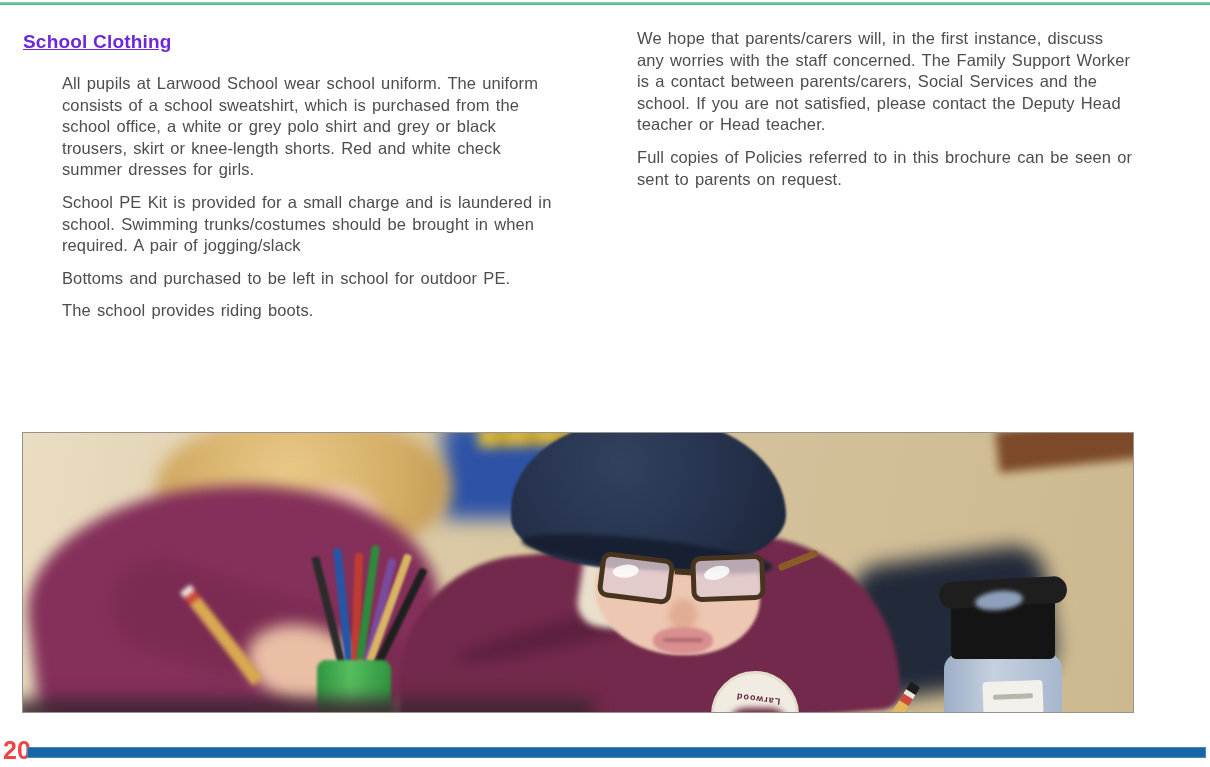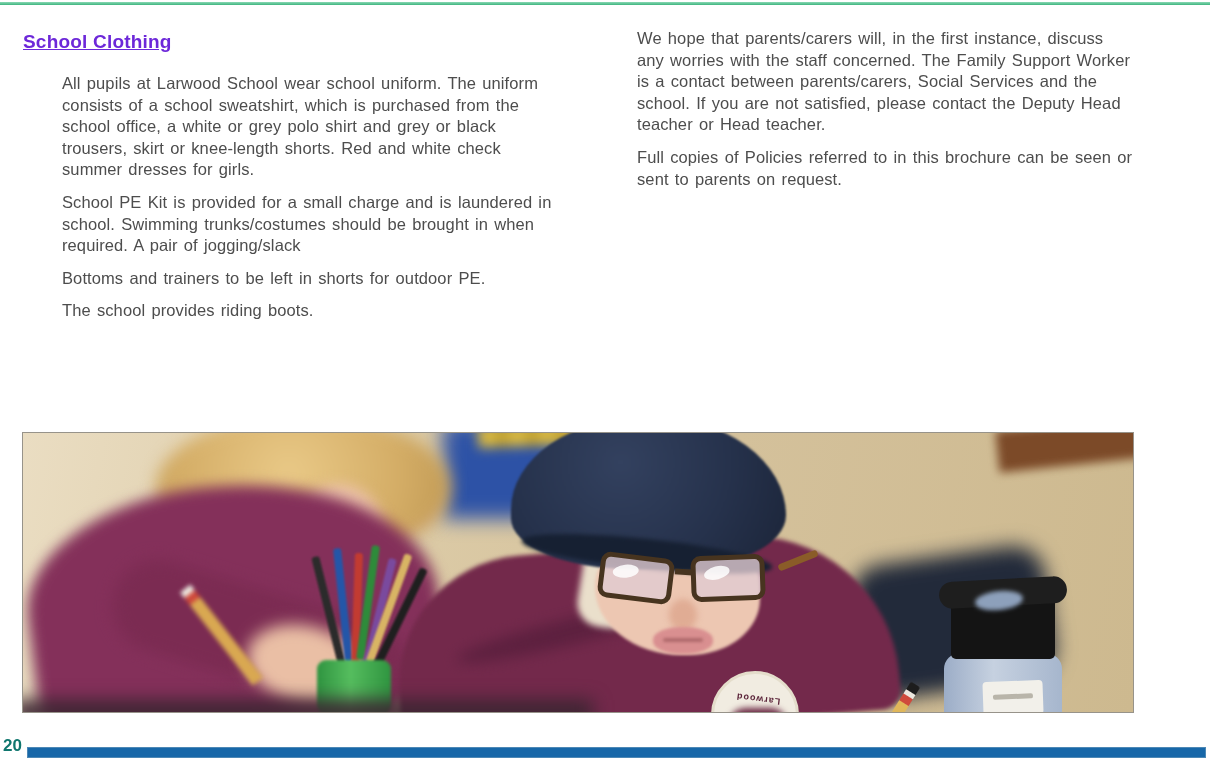--- a/index.html
+++ b/index.html
@@ -105,36 +105,36 @@
                     background:linear-gradient(90deg,#9cadc7,#c6d1e0 42%,#a6b6cd); border-radius:16px 16px 0 0; }
   .ph-bottle-label { left:960px; top:248px; width:60px; height:34px; background:#f2f0ea; border-radius:4px;
                      transform:rotate(-2deg); }
   .ph-bottle-label i { position:absolute; left:10px; top:13px; width:40px; height:5px; background:#b9b5aa;
                        border-radius:2px; display:block; }
   .ph-cap { left:928px; top:152px; width:104px; height:74px; background:#141414; border-radius:10px 10px 5px 5px; }
   .ph-cap-top { left:916px; top:146px; width:128px; height:27px; background:#1e1e1e; border-radius:14px; transform:rotate(-3deg); }
   .ph-cap-glint { left:952px; top:158px; width:48px; height:19px; background:#8da0bb; filter:blur(2px); transform:rotate(-6deg); border-radius:50%; }
   .ph-desk-shadow { left:-10px; bottom:-12px; width:580px; height:24px; background:#3c2532; filter:blur(9px); }
   
-  .page-number { position:absolute; left:3px; top:736px; font-size:17px; font-weight:bold; color:#0f766e; }
+  .page-number { position:absolute; left:3px; top:736px; font-size:25px; font-weight:bold; color:#ef4444; }
   .footer-bar { position:absolute; left:27px; top:747px; width:1179px; height:11px;
                 background:#1767a8; border:1px solid #4d88b5; }
 </style>
 </head>
 <body>
 
 <div class="page">
 
   <div class="top-rule"></div>
 
   <div class="col col-left">
     <h2 class="section-heading">School Clothing</h2>
     <p class="body-text">All pupils at Larwood School wear school uniform. The uniform consists of a school sweatshirt, which is purchased from the school office, a white or grey polo shirt and grey or black trousers, skirt or knee-length shorts. Red and white check summer dresses for girls.</p>
     <p class="body-text">School PE Kit is provided for a small charge and is laundered in school. Swimming trunks/costumes should be brought in when required. A pair of jogging/slack</p>
-    <p class="body-text">Bottoms and trainers to be left in shorts for outdoor PE.</p>
+    <p class="body-text">Bottoms and purchased to be left in school for outdoor PE.</p>
     <p class="body-text">The school provides riding boots.</p>
   </div>
 
   <div class="col col-right">
     <p class="body-text">We hope that parents/carers will, in the first instance, discuss any worries with the staff concerned. The Family Support Worker is a contact between parents/carers, Social Services and the school. If you are not satisfied, please contact the Deputy Head teacher or Head teacher.</p>
     <p class="body-text">Full copies of Policies referred to in this brochure can be seen or sent to parents on request.</p>
   </div>
 
   <div class="photo" role="img" aria-label="Two pupils in maroon Larwood School sweatshirts writing at a desk; the boy in front wears a navy hat and glasses; a pot of colouring pencils and a grey water bottle with a black flip lid sit on the desk">
     <div class="ph-wood"></div>

